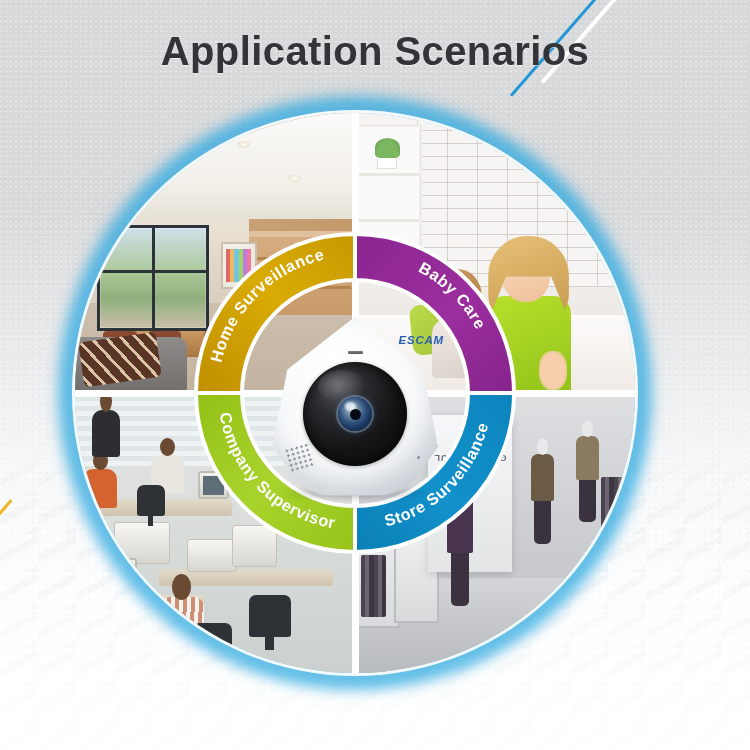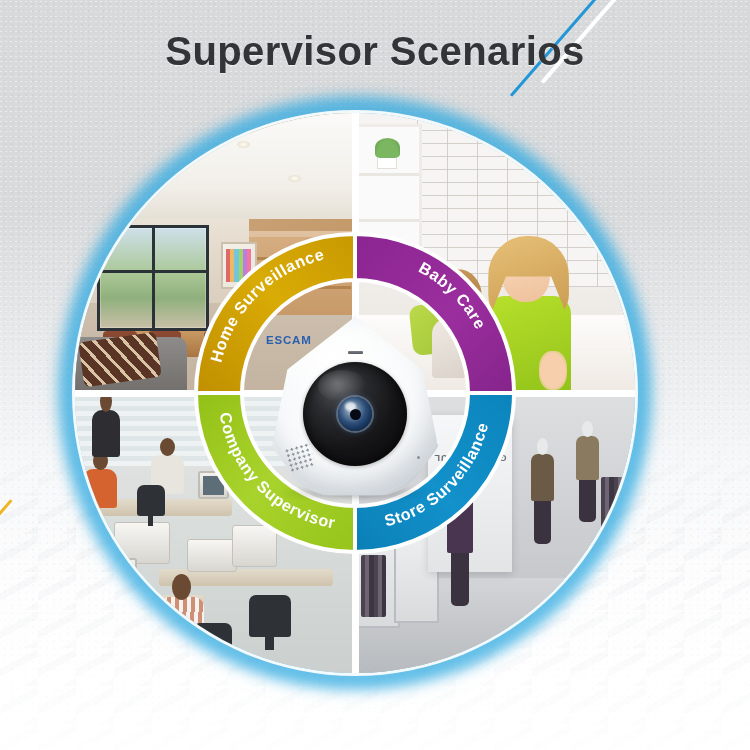--- a/index.html
+++ b/index.html
@@ -334,24 +334,25 @@
     position:absolute; inset:0;
     border-radius:44% 44% 48% 48% / 46% 46% 50% 50%;
     background:
       radial-gradient(ellipse 62% 48% at 38% 20%, rgba(255,255,255,.95) 0%, rgba(255,255,255,0) 62%),
       radial-gradient(ellipse 95% 90% at 50% 42%, #ffffff 0%, #f7f9fa 46%, #e4e8ec 78%, #d2d7dc 100%);
     clip-path:polygon(50% 1%, 88% 30%, 97% 74%, 74% 99%, 26% 99%, 3% 74%, 12% 30%);
     box-shadow:inset -10px -12px 26px rgba(148,158,170,.38);
   }
   #cam-logo {
     position:absolute; left:0; right:0; top:19px;
-    text-align:left;
+    text-align:right;
     font-size:11.5px; font-weight:bold; letter-spacing:.8px;
     color:#2a5fb0;
     z-index:3;
+    font-style:italic;
   }
   #cam-slot {
     position:absolute; left:50%; top:36px; width:15px; height:3px; margin-left:-7.5px;
     background:linear-gradient(180deg,#7b8089,#55595f); border-radius:1px; z-index:3;
   }
   #cam-dome {
     position:absolute; left:50%; top:47px; width:104px; height:104px; margin-left:-52px;
     border-radius:50%;
     background:
       radial-gradient(circle at 33% 26%, #4d4f53 0%, #2a2b2e 26%, #151517 58%, #0a0a0b 100%);
@@ -400,21 +401,21 @@
 
 <div id="accent-tr">
   <div class="l1"></div>
   <div class="l2"></div>
 </div>
 <div id="accent-bl">
   <div class="l1"></div>
 
 </div>
 
-<div id="title">Supervisor Scenarios</div>
+<div id="title">Application Scenarios</div>
 
 <div id="circle-wrap">
 
   <div id="glow"></div>
 
   <div id="photo-circle">
 
     <div class="quad q-tl">
       <div class="quad-inner living">
         <div class="ceiling"></div>

